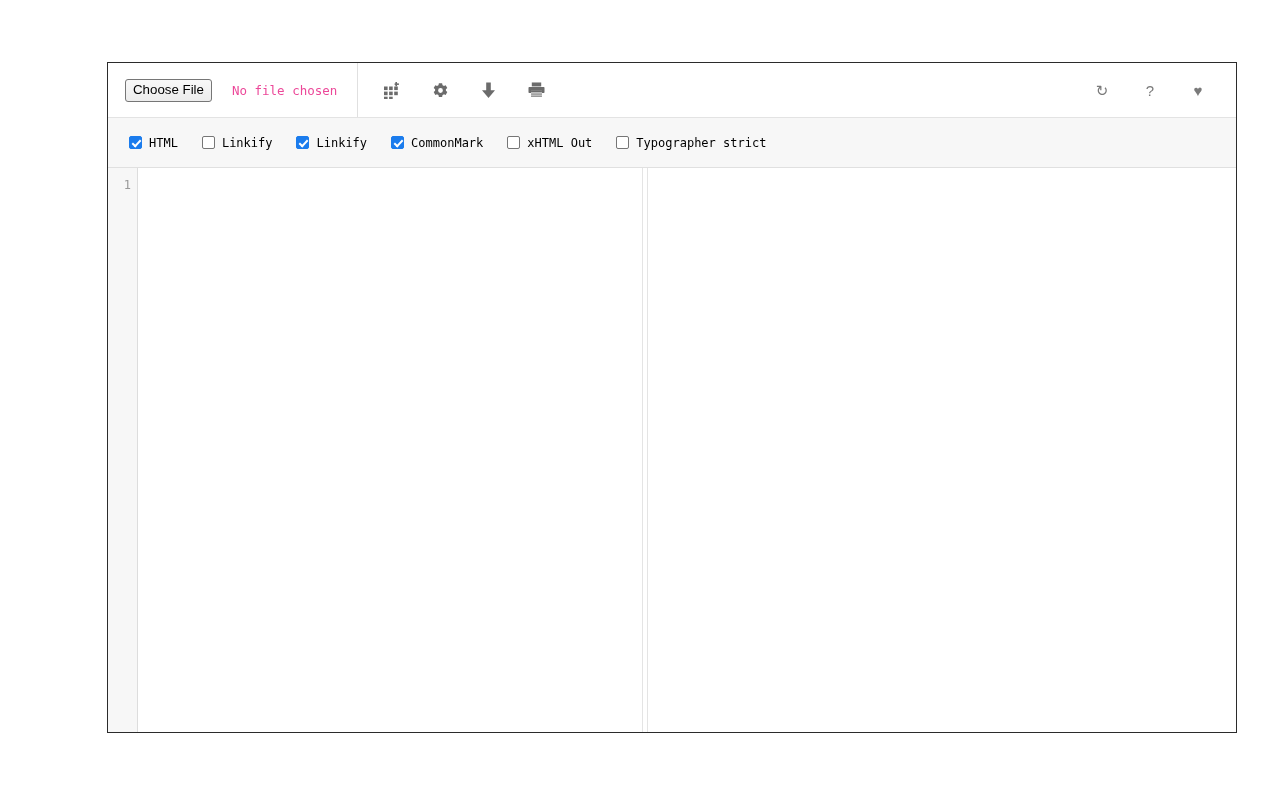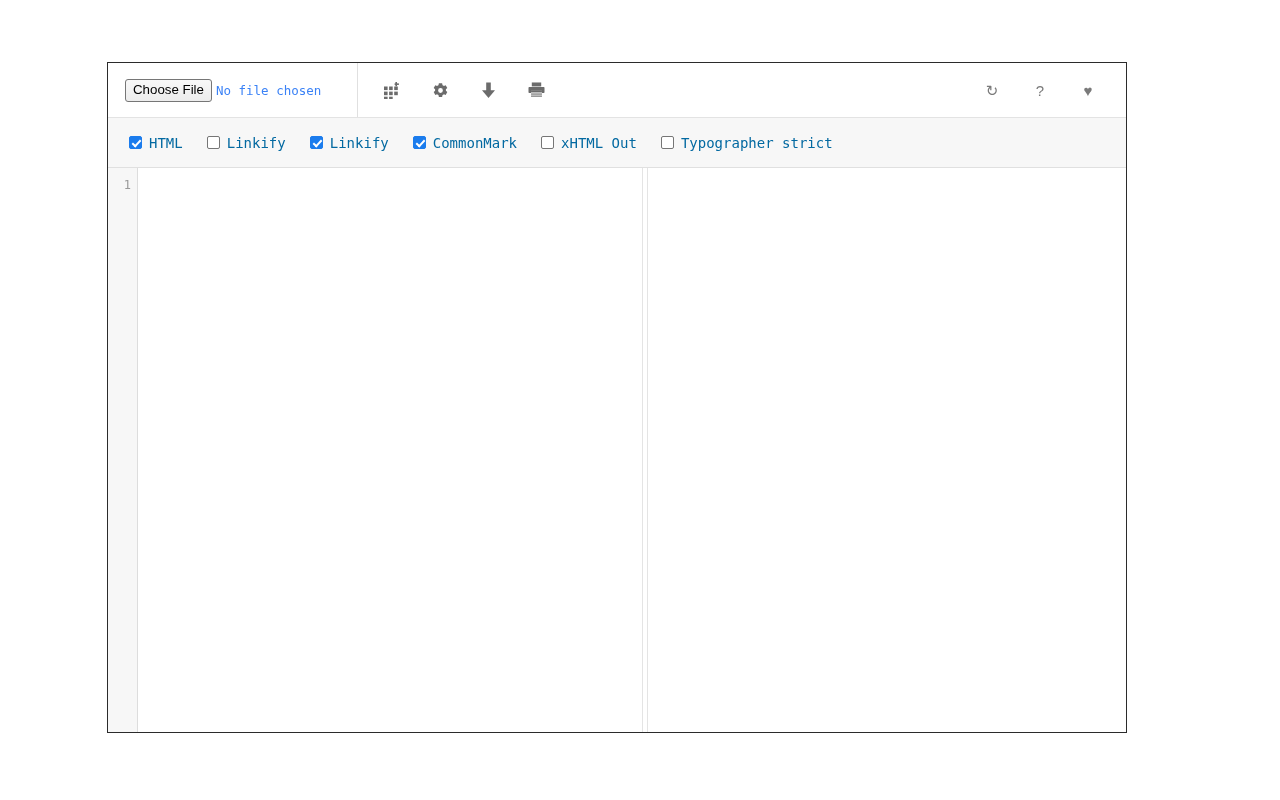--- a/index.html
+++ b/index.html
@@ -11,21 +11,21 @@
     height: 800px;
     background: #ffffff;
     font-family: "Liberation Sans", sans-serif;
     overflow: hidden;
   }
 
   #app-frame {
     position: absolute;
     left: 107px;
     top: 62px;
-    width: 1020px;
+    width: 1130px;
     height: 671px;
     border: 1px solid #2b2b2b;
     background: #ffffff;
     display: flex;
     flex-direction: column;
   }
 
   
   .toolbar {
     height: 54px;
@@ -56,22 +56,22 @@
     background: linear-gradient(#f8f8f8, #ececec);
     border: 1px solid #767676;
     border-radius: 3px;
     padding: 2px 7px 3px 7px;
     cursor: default;
     white-space: nowrap;
   }
   .file-status {
     font-family: "DejaVu Sans Mono", "Liberation Mono", monospace;
     font-size: 12.5px;
-    color: #3b82f6;
-    margin-left: 4px;
+    color: #ec4899;
+    margin-left: 20px;
     white-space: nowrap;
   }
 
   .icon-zone-left {
     display: flex;
     align-items: center;
     padding-left: 10px;
     gap: 0px;
   }
   .icon-zone-right {
@@ -138,22 +138,22 @@
     left: 4px;
     top: 1px;
     width: 3px;
     height: 7px;
     border: solid #ffffff;
     border-width: 0 2px 2px 0;
     transform: rotate(43deg);
   }
   .opt-label {
     font-family: "DejaVu Sans Mono", "Liberation Mono", monospace;
-    font-size: 14px;
-    color: #0369a1;
+    font-size: 12px;
+    color: #000000;
     white-space: nowrap;
   }
 
   
   .panes {
     flex: 1 1 auto;
     display: flex;
     min-height: 0;
     background: #ffffff;
   }

